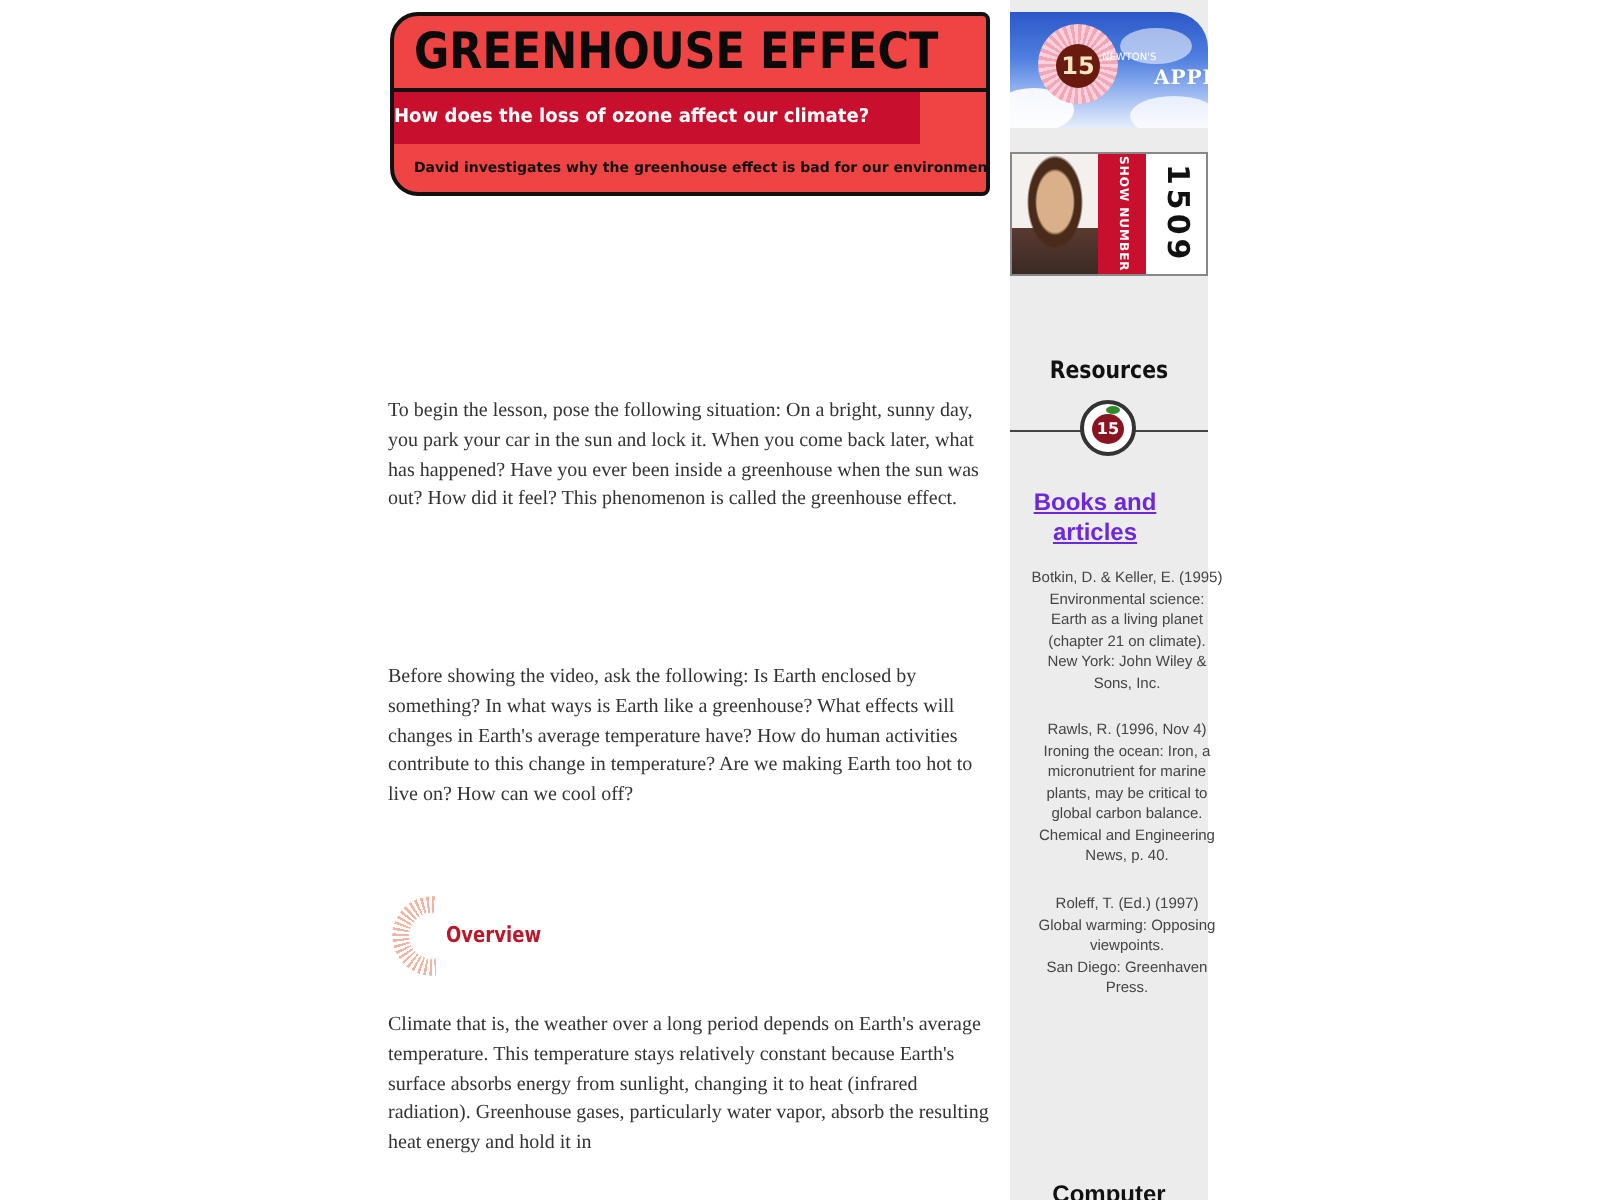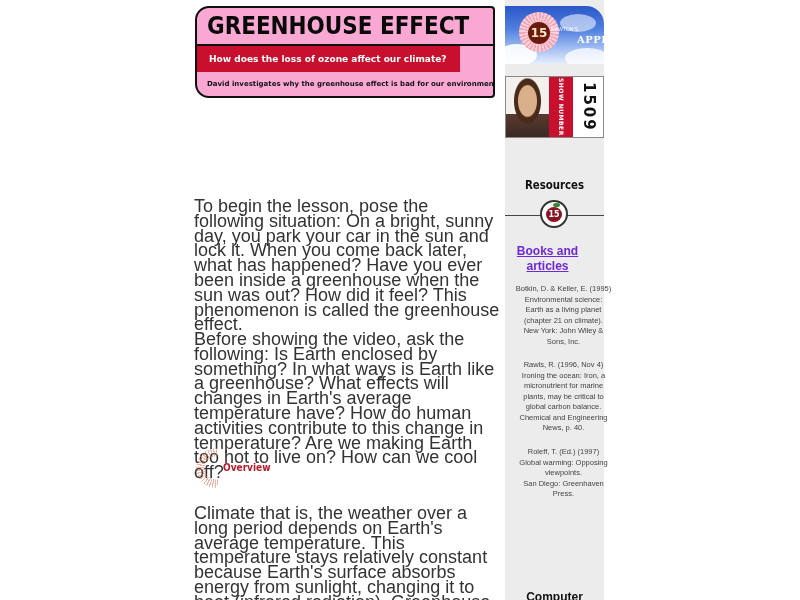--- a/index.html
+++ b/index.html
@@ -15,21 +15,21 @@
       width: 800px; height: 600px;
     }
     
     .banner {
       position: absolute;
       left: 195px; top: 6px;
       width: 300px; height: 92px;
       border: 2px solid #111;
       border-radius: 14px 4px 4px 14px;
       box-sizing: border-box;
-      background: #f9a8d4;
+      background: #ef4444;
       overflow: hidden;
     }
     .banner-title {
       position: absolute;
       left: 10px; top: 3px;
       font-family: "DejaVu Sans", sans-serif;
       font-weight: bold;
       font-size: 25px;
       letter-spacing: 0px;
       color: #0a0a0a;
@@ -46,21 +46,20 @@
     .banner-question {
       position: absolute;
       left: 0; top: 38px;
       width: 263px; height: 26px;
       background: #c8102e;
       color: #ffffff;
       font-family: "DejaVu Sans", sans-serif;
       font-weight: bold;
       font-size: 9.5px;
       line-height: 26px;
-      padding-left: 12px;
       box-sizing: border-box;
       transform-origin: left center;
       white-space: nowrap;
     }
     .banner-question span { display:inline-block; transform: scaleX(0.95); transform-origin:left center; }
     .banner-desc {
       position: absolute;
       left: 10px; top: 72px;
       font-family: "DejaVu Sans", sans-serif;
       font-weight: bold;
@@ -100,22 +99,22 @@
       font-size: 11px;
       color: #b8182a;
       transform: scaleX(0.82);
       transform-origin: left center;
       white-space: nowrap;
     }
     .body-text {
       position: absolute;
       left: 194px;
       width: 306px;
-      font-family: Liberation Sans, sans-serif;
-      font-size: 18px;
+      font-family: Liberation Serif, serif;
+      font-size: 10px;
       line-height: 14.8px;
       color: #333;
       margin: 0;
     }
     
     .sidebar {
       position: absolute;
       left: 505px; top: 0;
       width: 99px; height: 600px;
       background: #ececec;

